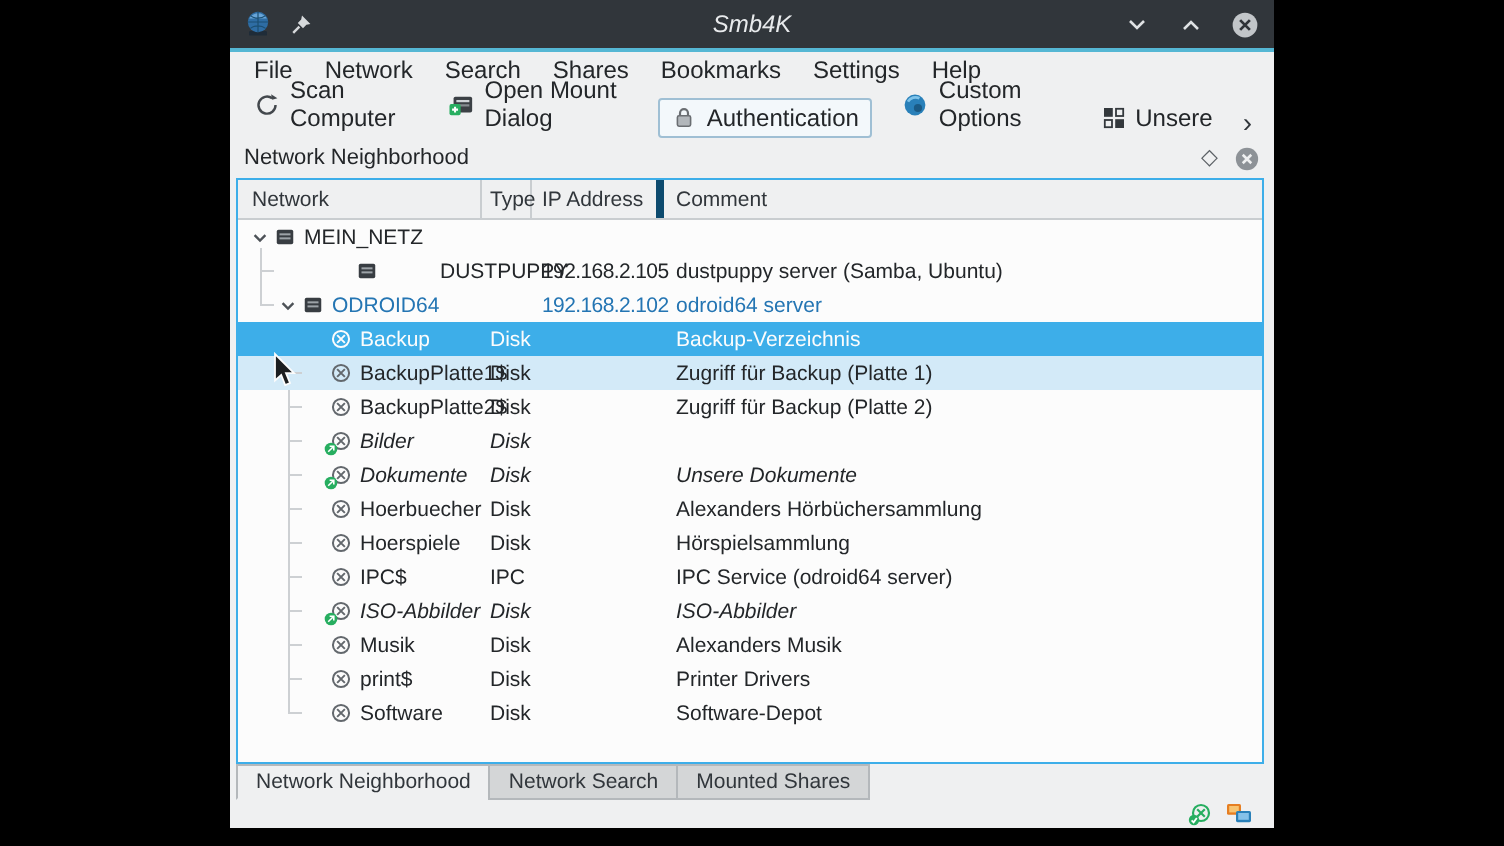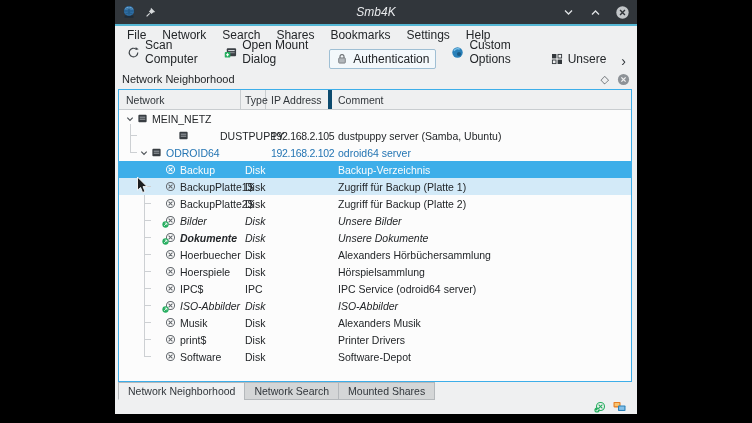--- a/index.html
+++ b/index.html
@@ -314,25 +314,24 @@
                 <svg width="7" height="7" viewBox="0 0 8 8">
                   <circle cx="4" cy="4" r="3.6" fill="#27ae60"></circle>
                   <path d="M2.4 5.6L5.6 2.4M3.2 2.4h2.4v2.4" stroke="#fff" stroke-width="0.9" fill="none"></path>
                 </svg>
               </span>
             </span>
             <span class="name-label">Bilder</span>
           </div>
           <div class="cell cell-type">Disk</div>
           <div class="cell cell-ip"></div>
-          <div class="cell cell-comment">Unsere Bilder</div>
         </div>
         <div class="tree-row mounted">
           <span class="tick" style="left: 25px; width: 7px;"></span>
-          <div class="cell cell-name" style="padding-left: 32px; font-weight: bold;">
+          <div class="cell cell-name" style="padding-left: 32px;">
             <span class="expander-slot"></span>
             <span class="row-icon">
               <svg width="11" height="11" viewBox="0 0 12 12">
                 <circle cx="6" cy="6" r="4.4" fill="none" stroke="currentColor" stroke-width="1.1"></circle>
                 <path d="M3.9 3.9l4.2 4.2M8.1 3.9L3.9 8.1" stroke="currentColor" stroke-width="1.1"></path>
               </svg>
               <span class="emblem">
                 <svg width="7" height="7" viewBox="0 0 8 8">
                   <circle cx="4" cy="4" r="3.6" fill="#27ae60"></circle>
                   <path d="M2.4 5.6L5.6 2.4M3.2 2.4h2.4v2.4" stroke="#fff" stroke-width="0.9" fill="none"></path>

